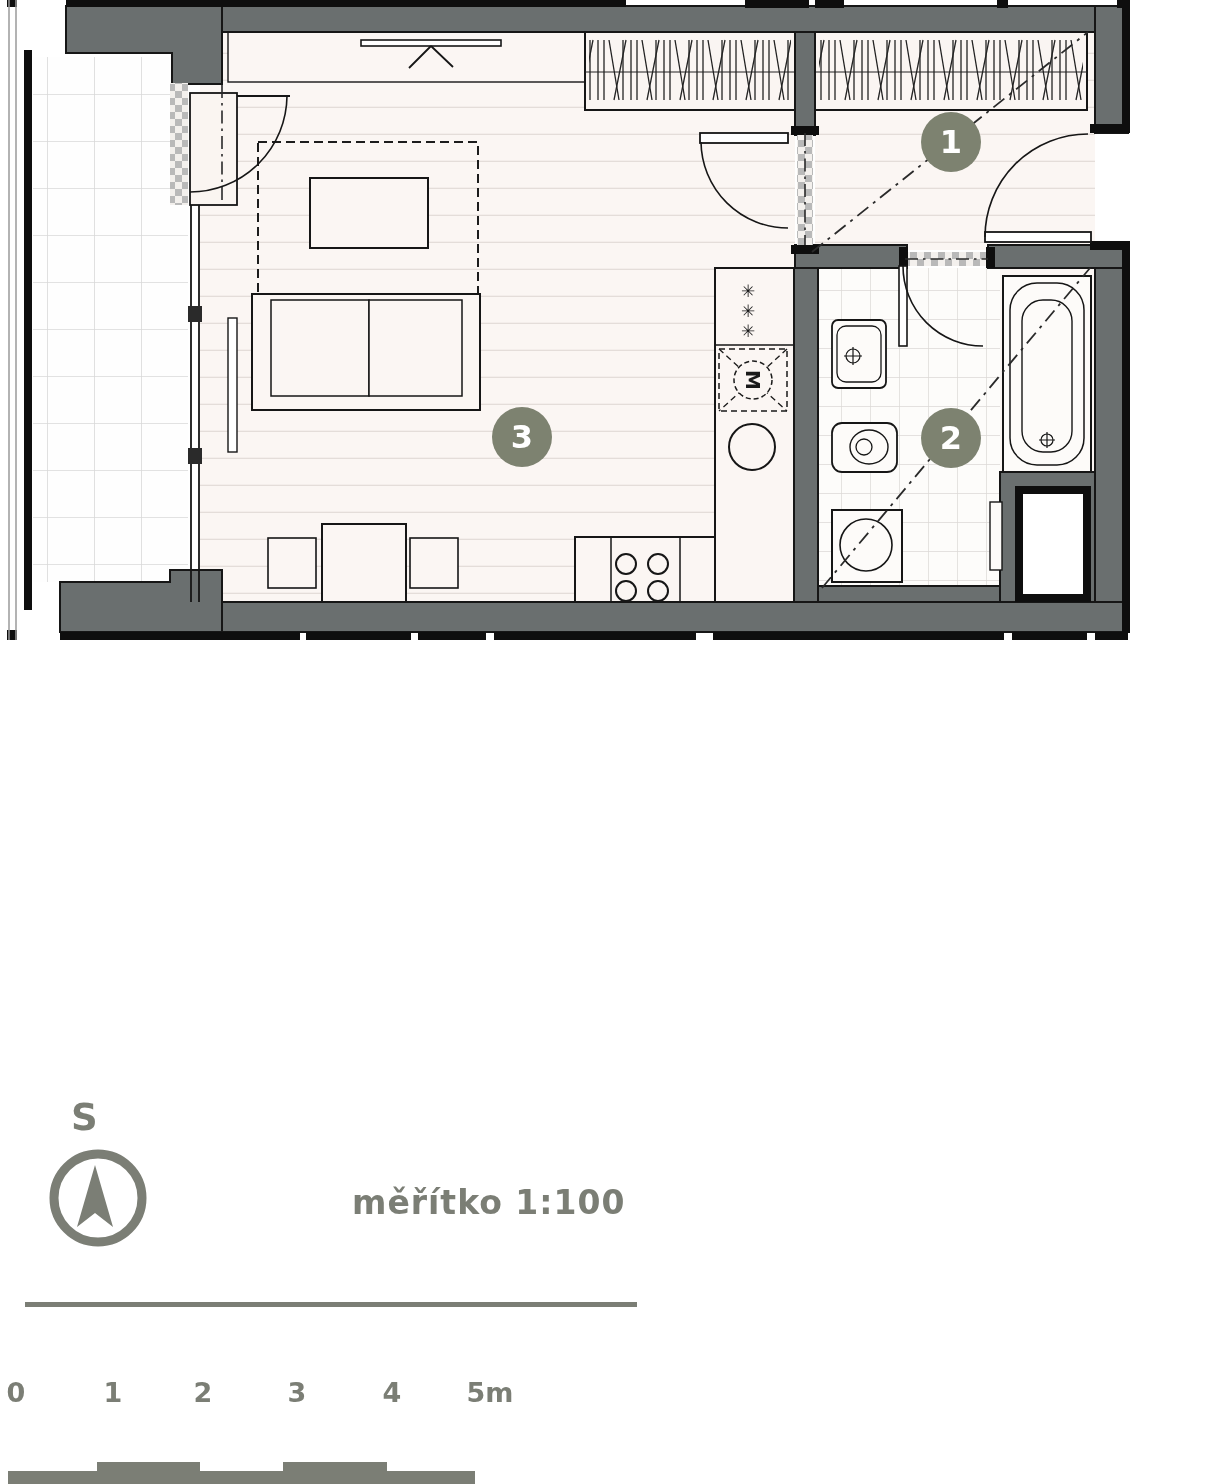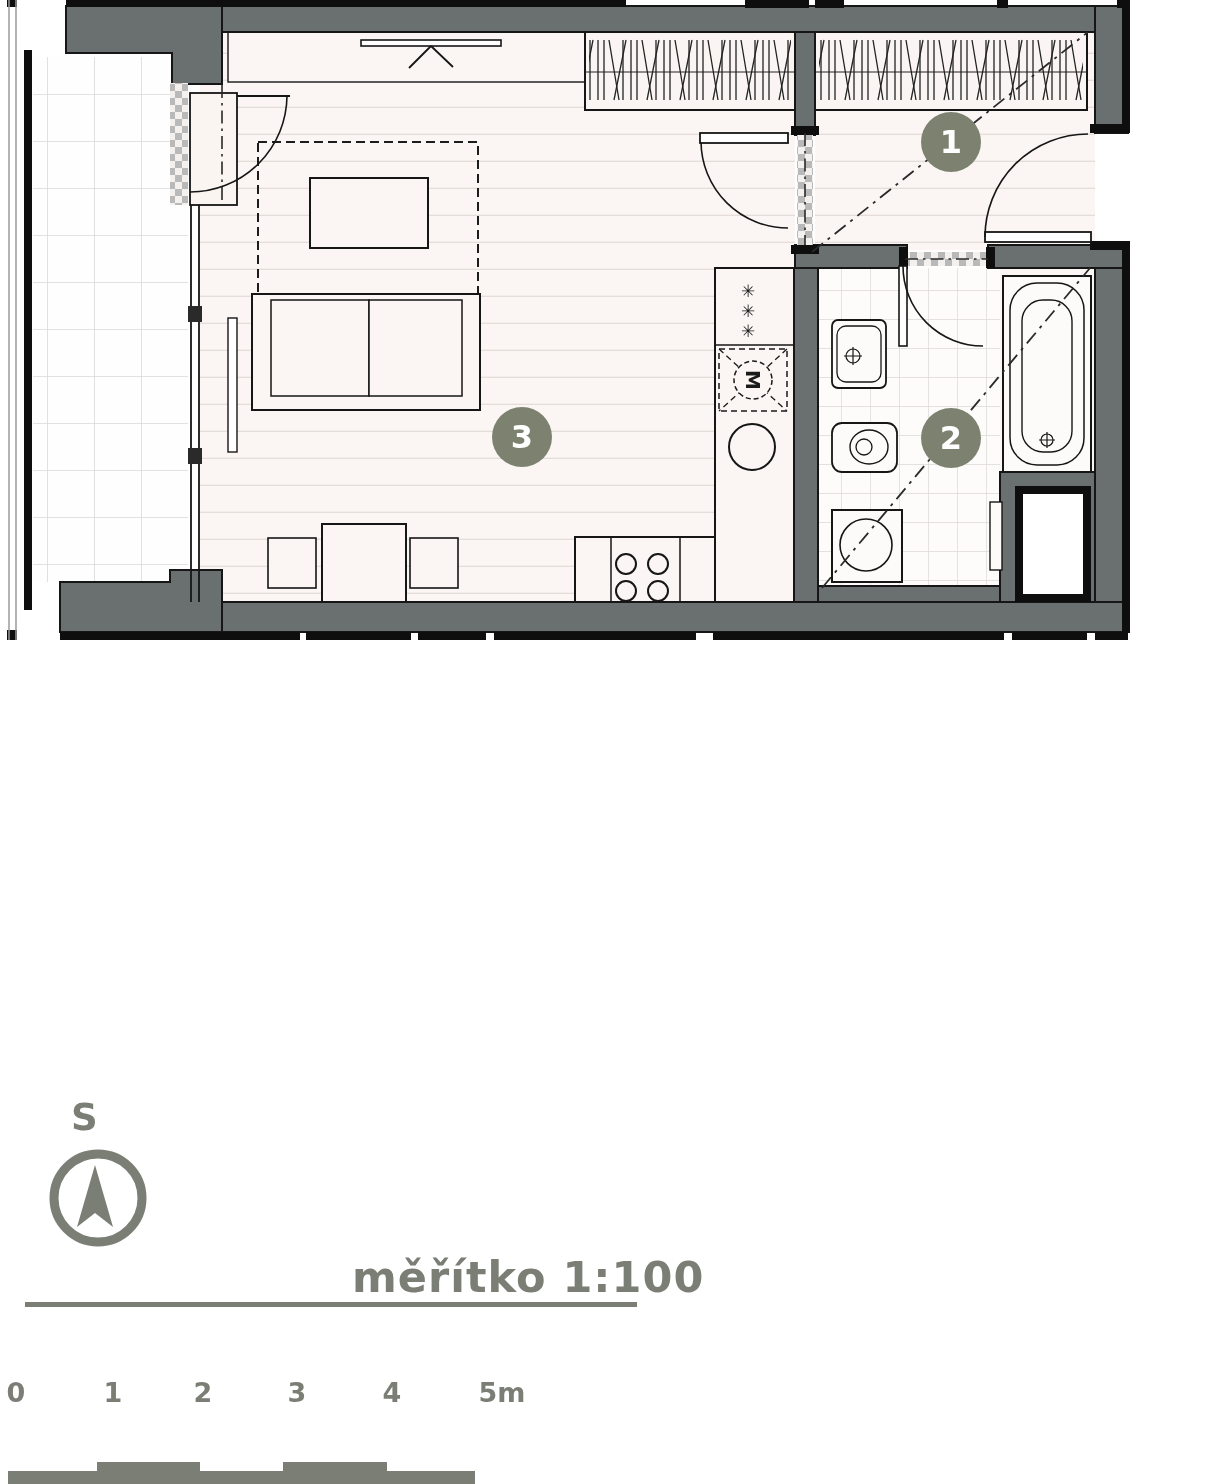--- a/index.html
+++ b/index.html
@@ -1,21 +1,21 @@
 <!DOCTYPE html>
 <html><head>
 <meta charset="utf-8">
 <style>
   html,body{margin:0;padding:0;background:#fff;}
   .canvas{position:relative;width:1224px;height:1484px;background:#ffffff;
           font-family:"DejaVu Sans",sans-serif;overflow:hidden;}
   .abs{position:absolute;}
   .legend-gray{color:#7b7e75;font-weight:bold;}
   .north-letter{left:71px;top:1096px;font-size:37px;}
-  .scale-text{left:352px;top:1252px;font-size:43px;letter-spacing:1px;}
+  .scale-text{left:352px;top:1183px;font-size:33px;letter-spacing:1px;}
   .divider{left:25px;top:1302px;width:612px;height:5px;background:#7b7e75;}
   .tick{position:absolute;transform:translateX(-50%);top:1377px;font-size:27px;
         font-weight:bold;color:#7b7e75;}
   .bar{position:absolute;background:#7b7e75;}
   svg text.badge-num{font:bold 32px "DejaVu Sans",sans-serif;fill:#ffffff;}
   svg text.snow{font:17px "DejaVu Sans",sans-serif;fill:#1a1a1a;}
   svg text.hoodm{font:bold 20px "DejaVu Sans",sans-serif;fill:#1a1a1a;}
 </style>
 </head>
 <body>
@@ -243,19 +243,19 @@
 
   <div class="abs legend-gray scale-text">měřítko 1:100</div>
 
   <div class="abs divider"></div>
 
   <span class="tick" style="left:16px">0</span>
   <span class="tick" style="left:113px">1</span>
   <span class="tick" style="left:203px">2</span>
   <span class="tick" style="left:297px">3</span>
   <span class="tick" style="left:392px">4</span>
-  <span class="tick" style="left:502px">5m</span>
+  <span class="tick" style="left:490px">5m</span>
 
   <div class="bar" style="left:8px;top:1471px;width:467px;height:13px"></div>
   <div class="bar" style="left:97px;top:1462px;width:103px;height:10px"></div>
   <div class="bar" style="left:283px;top:1462px;width:104px;height:10px"></div>
 
 </div>
 
 </body></html>

